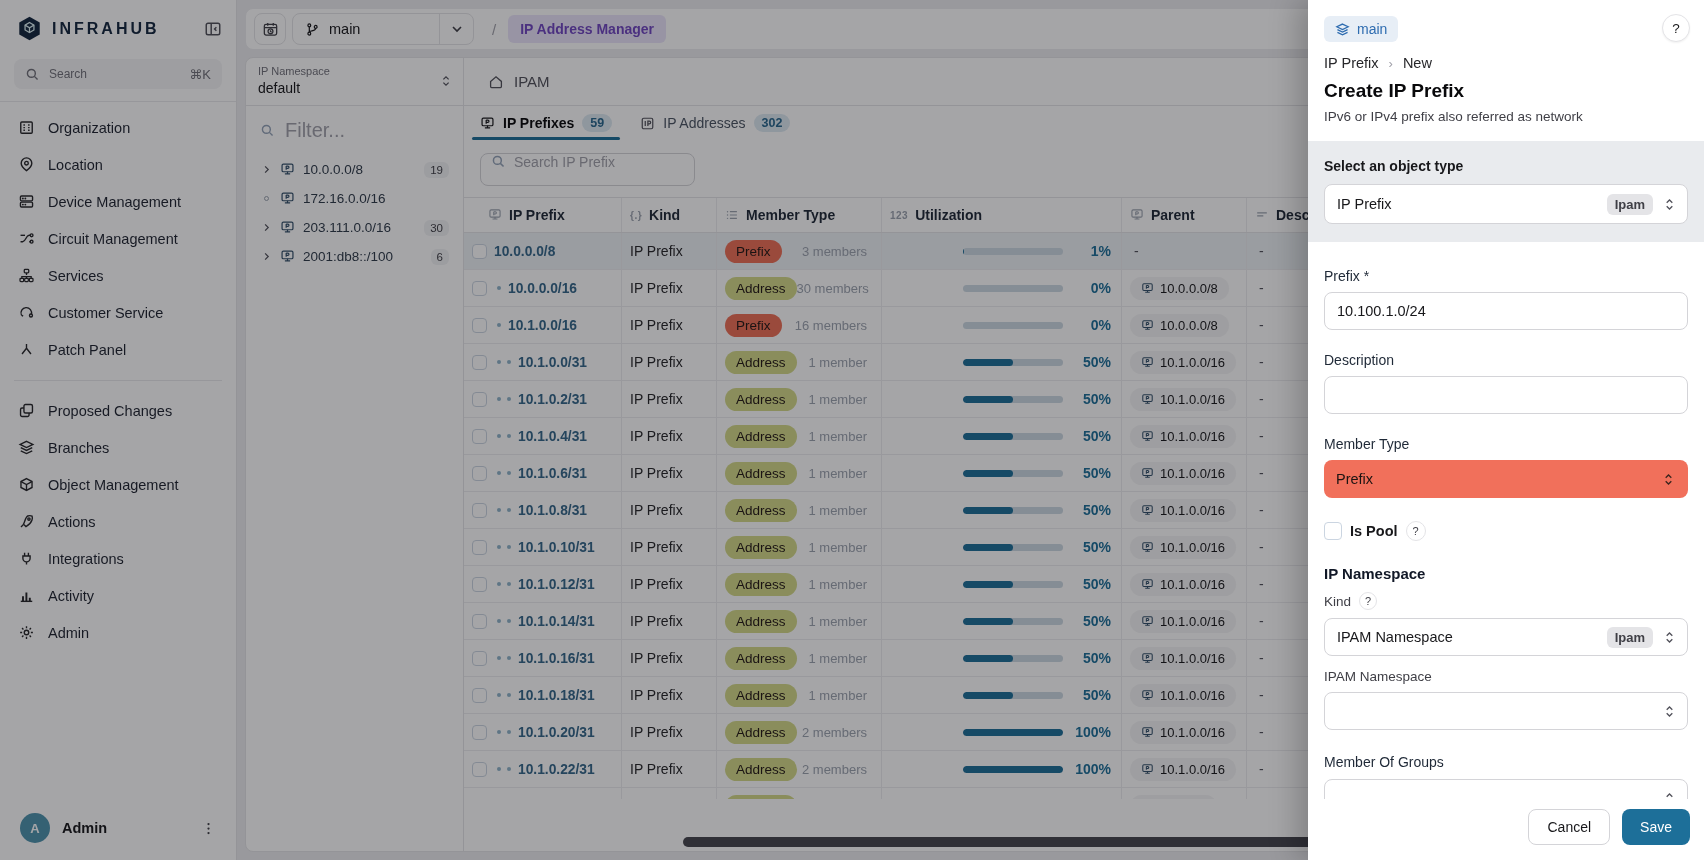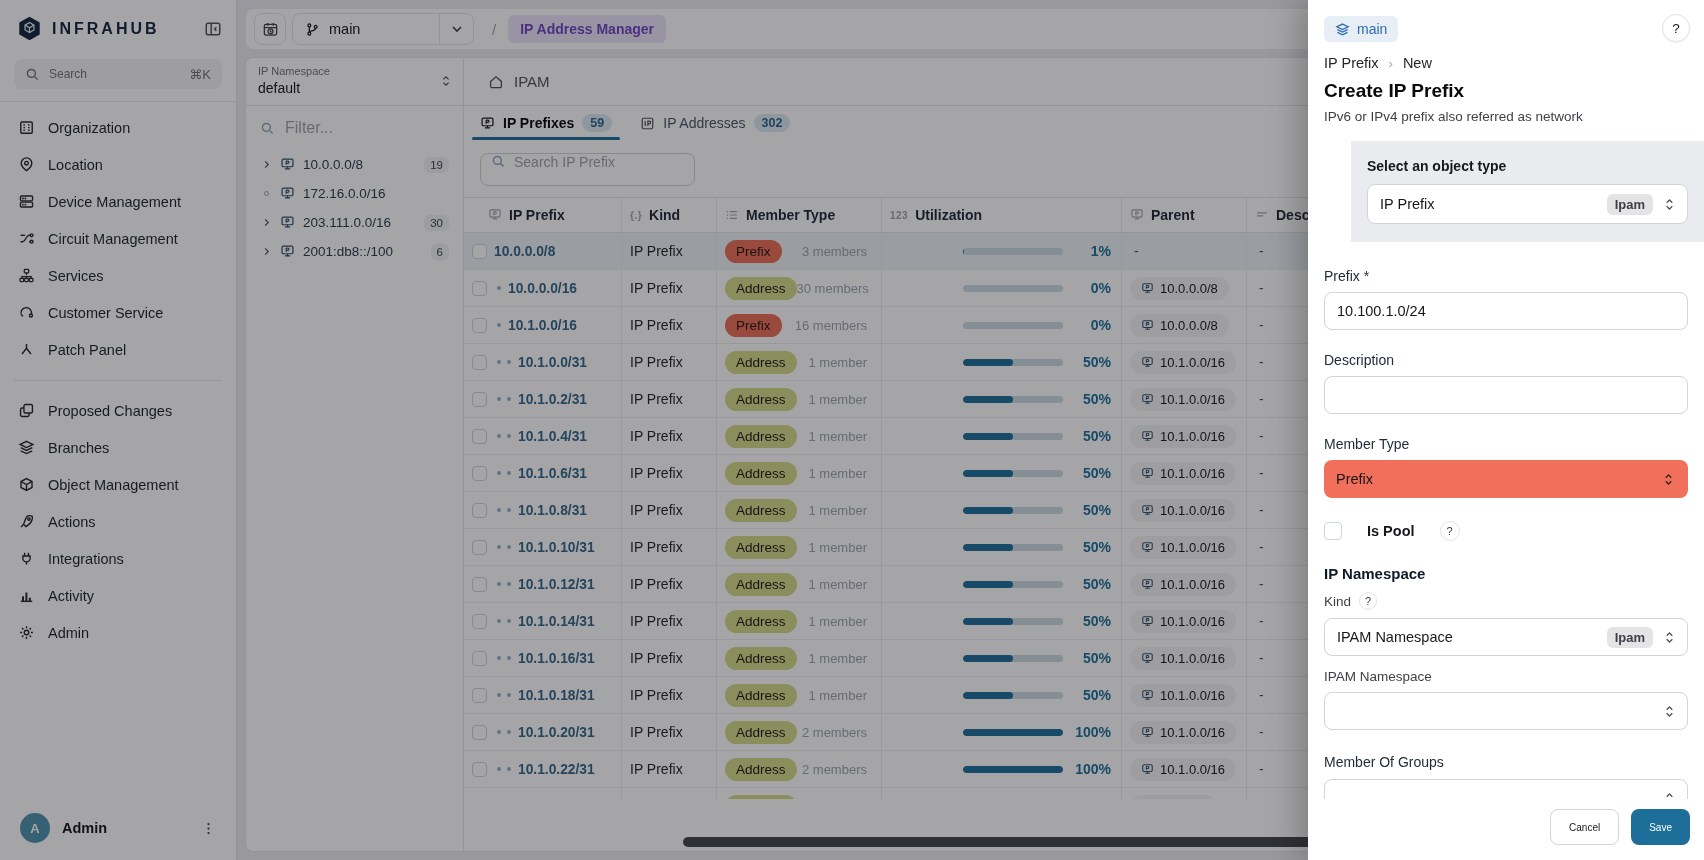--- a/index.html
+++ b/index.html
@@ -38,21 +38,21 @@
   .crumb-pill { margin-left:12px; background:#ebe5fb; color:#7147c1; font-size:14px; font-weight:600; border-radius:6px; padding:6px 12px; cursor:pointer; }
 
   
   .main-card { position:absolute; left:245px; top:57px; right:0; bottom:8px; background:#fff; border:1px solid #e4e4e7; border-radius:8px 0 0 8px; overflow:hidden; display:flex; z-index:1; }
   .tree { width:218px; border-right:1px solid #e4e4e7; flex:none; }
   .ns-block { height:48px; border-bottom:1px solid #e4e4e7; padding:7px 12px; position:relative; cursor:pointer; }
   .ns-label { font-size:11px; color:#71717a; }
   .ns-value { font-size:14px; color:#18181b; margin-top:3px; }
   .ns-updown { position:absolute; right:10px; top:16px; color:#52525b; }
   .filter-row { display:flex; align-items:center; gap:10px; padding:13px 14px 9px; color:#94a3b8; }
-  .filter-row input { border:none; outline:none; font-size:16px; width:140px; color:#000000; background:transparent; }
+  .filter-row input { border:none; outline:none; font-size:20px; width:140px; color:#000000; background:transparent; }
   .filter-row input::placeholder { color:#a1a1aa; }
   .titems { padding:4px 8px; }
   .titem { height:29px; display:flex; align-items:center; gap:8px; padding:0 6px; border-radius:6px; cursor:pointer; }
   .tmark { width:12px; display:flex; align-items:center; justify-content:center; color:#52525b; }
   .tmark .circle { width:5px; height:5px; border:1.2px solid #9ca3af; border-radius:50%; }
   .titem .ico { color:#33506a; }
   .tlabel { flex:1; font-size:13.5px; color:#2f3b4a; }
   .tcountb { background:#f1f2f4; border-radius:6px; font-size:11.5px; color:#3f3f46; padding:2px 6px; font-weight:400; }
   .tcountb:empty { display:none; }
 
@@ -110,41 +110,41 @@
 
   
   .drawer { position:absolute; top:0; right:0; bottom:0; width:396px; background:#fff; z-index:50; box-shadow:-10px 0 28px rgba(0,0,0,0.22); display:flex; flex-direction:column; }
   .d-head { padding:16px 16px 17px; position:relative; flex:none; }
   .main-pill { display:inline-flex; align-items:center; gap:7px; background:#e7eef6; color:#2e6cb0; border-radius:6px; padding:5px 11px; font-size:14px; font-weight:500; }
   .help-btn { position:absolute; right:14px; top:14px; width:28px; height:28px; border:1px solid #e4e4e7; border-radius:999px; background:#fff; display:flex; align-items:center; justify-content:center; font-size:13.5px; color:#18181b; box-shadow:0 1px 2px rgba(0,0,0,0.06); cursor:pointer; }
   .d-crumb { margin-top:13px; display:flex; align-items:center; gap:10px; font-size:14.5px; color:#27272a; }
   .d-crumb .sep { color:#a1a1aa; font-size:13px; }
   .d-title { margin-top:9px; font-size:19px; font-weight:700; color:#09090b; }
   .d-sub { margin-top:7px; font-size:13.5px; color:#3f3f46; }
-  .d-band { background:#e9ebee; padding:17px 16px 18px; flex:none;margin-left:43px; }
+  .d-band { background:#e9ebee; padding:17px 16px 18px; flex:none; }
   .band-label { font-size:14px; font-weight:600; color:#18181b; margin-bottom:10px; }
   .select { height:40px; background:#fff; border:1px solid #d4d4d8; border-radius:8px; display:flex; align-items:center; padding:0 10px 0 12px; font-size:14.5px; color:#18181b; cursor:pointer; }
   .select .grow { flex:1; }
   .ipam-badge { background:#e4e4e7; border-radius:6px; font-size:13px; font-weight:600; color:#3f3f46; padding:3px 8px; }
   .updown { color:#52525b; margin-left:9px; }
   .d-form { flex:1; padding:26px 16px 0; background:#fff; overflow:hidden; }
   .f-label { display:block; font-size:14px; font-weight:500; color:#1f2937; margin-bottom:8px; }
   .f-input { width:100%; height:38px; border:1px solid #d4d4d8; border-radius:8px; padding:0 12px; font-size:14.5px; color:#18181b; outline:none; font-family:inherit; background:#fff; }
   .f-group { margin-bottom:22px; }
   .select-orange { height:38px; background:#f1705b; border:none; border-radius:8px; display:flex; align-items:center; padding:0 12px; font-size:14.5px; color:#1d1412; cursor:pointer; }
   .select-orange .updown { color:#3b241e; }
-  .pool-row { display:flex; align-items:center; gap:25px; margin:23px 0 24px; }
+  .pool-row { display:flex; align-items:center; gap:8px; margin:23px 0 24px; }
   .d-checkbox { width:18px; height:18px; border:1.4px solid #cbd5e1; border-radius:4px; background:#fff; cursor:pointer; }
   .pool-label { font-size:14.5px; font-weight:600; color:#18181b; }
   .help-chip { width:20px; height:20px; border:1px solid #e4e4e7; border-radius:999px; display:inline-flex; align-items:center; justify-content:center; font-size:11px; color:#3f3f46; background:#fff; }
   .ns-heading { font-size:15px; font-weight:600; color:#111827; margin:24px 0 10px; }
   .small-label { display:flex; align-items:center; gap:8px; font-size:13.5px; color:#3f3f46; margin-bottom:8px; }
   .mini-select { height:38px; }
   .foot { flex:none; display:flex; justify-content:flex-end; gap:12px; padding:10px 14px 15px; }
-  .btn { height:36px; border-radius:8px; font-size:10px; font-weight:500; padding:0 18px; cursor:pointer; font-family:inherit; }
+  .btn { height:36px; border-radius:8px; font-size:14px; font-weight:500; padding:0 18px; cursor:pointer; font-family:inherit; }
   .btn-cancel { background:#fff; border:1px solid #d4d4d8; color:#18181b; }
   .btn-save { background:#1d6f99; border:none; color:#fff; }
 </style>
 </head>
 <body>
 
 <div class="app">
 
   <div class="sidebar">
     <div class="logo-row">

